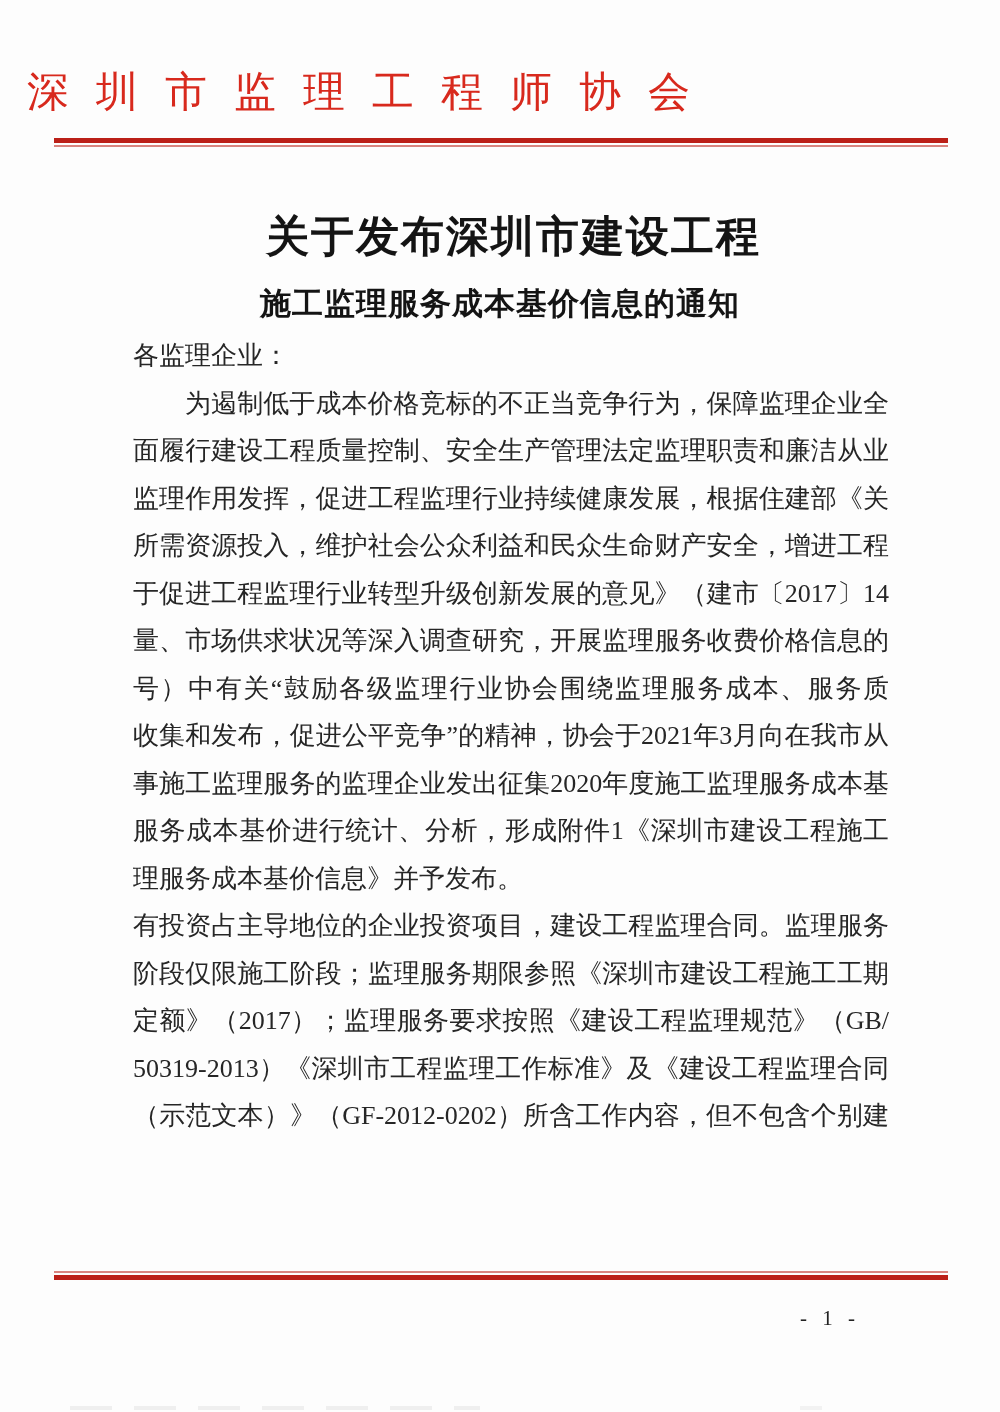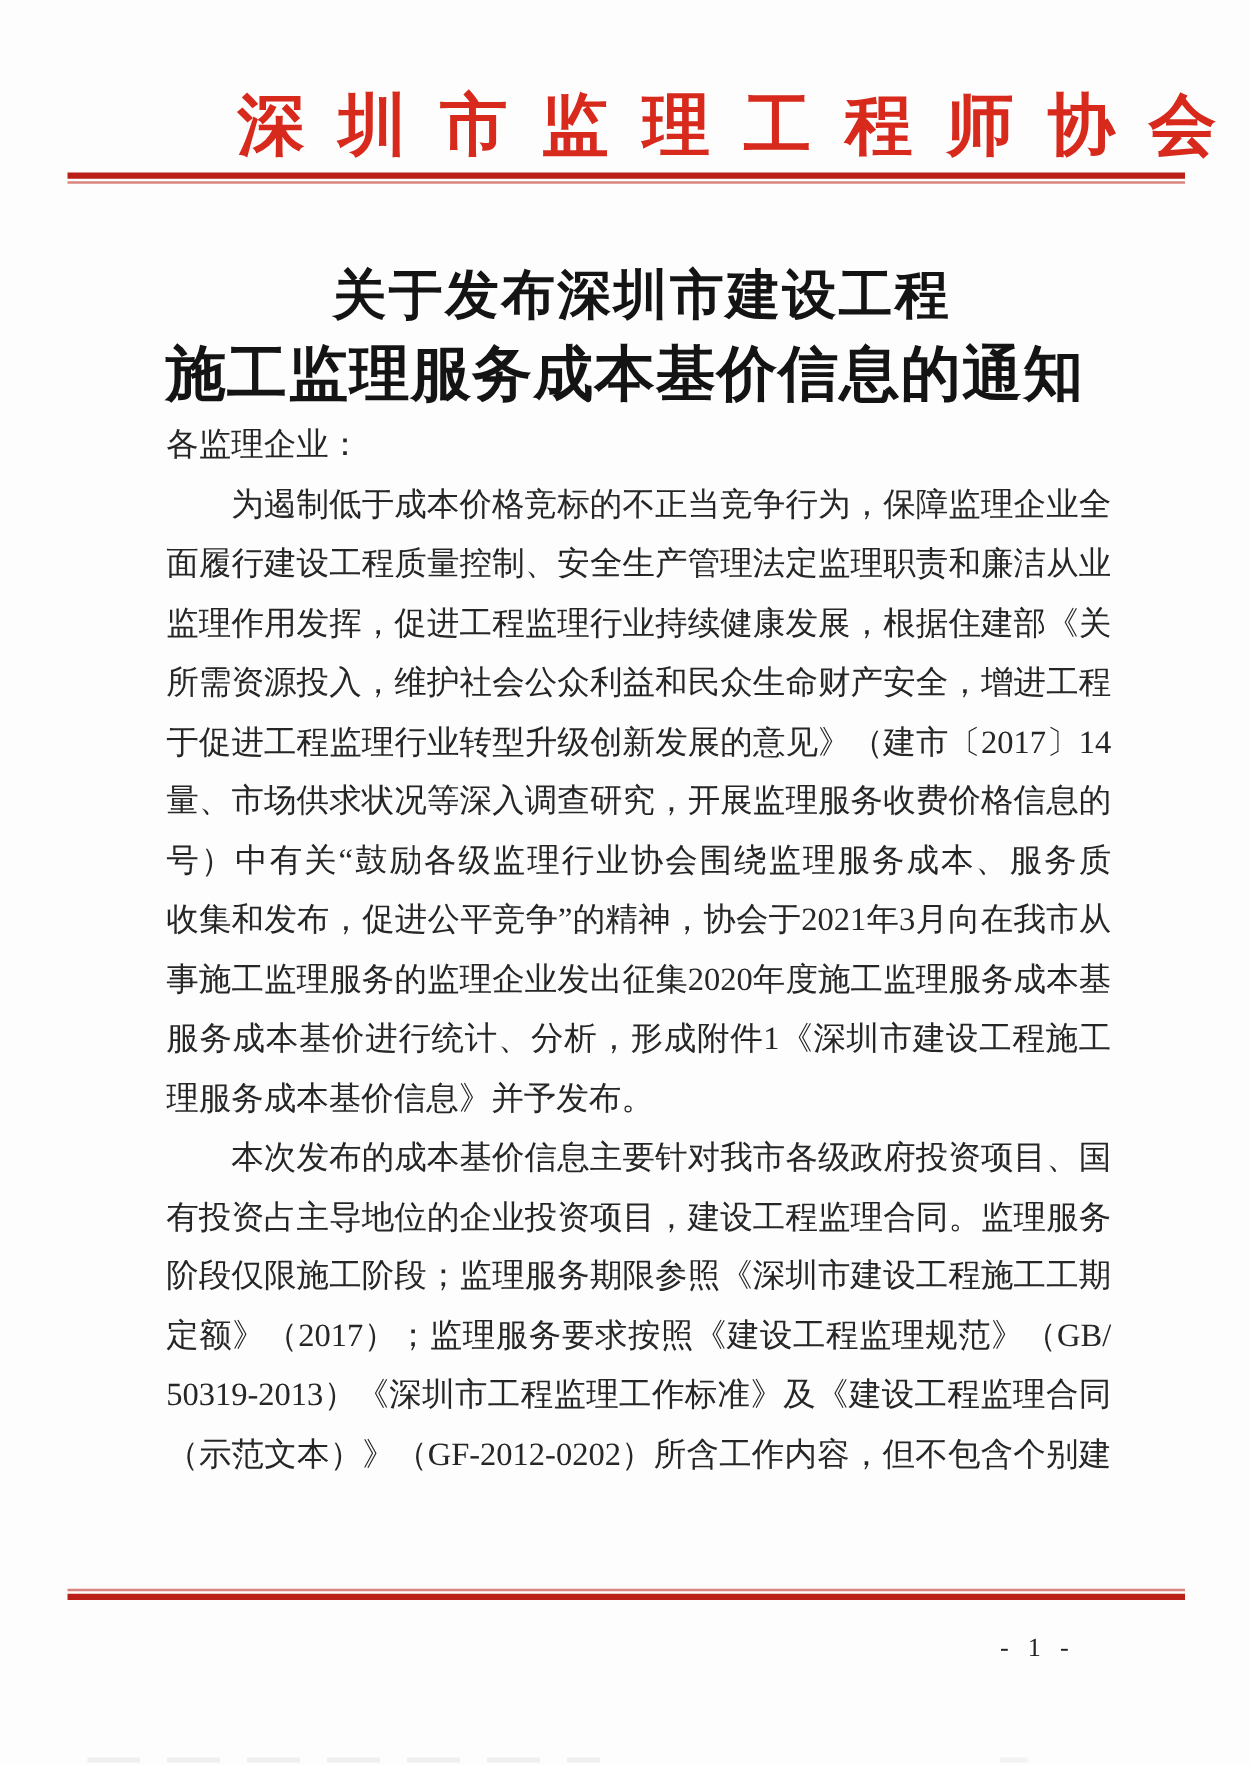--- a/index.html
+++ b/index.html
@@ -9,42 +9,42 @@
     width:1000px; height:1412px;
     margin:0 auto;
     background:#fdfdfd;
     font-family:"Liberation Serif","DejaVu Serif",serif;
     overflow:hidden;
   }
 
   
   .org-name {
     position:absolute; top:64px; left:0; width:100%;
-    text-align:right; white-space:nowrap;
-    font-size:54px; font-weight:bold;
+    text-align:left; white-space:nowrap;
+    font-size:42px; font-weight:normal;
     letter-spacing:27px; text-indent:27px;
     color:var(--header-red,#d8291d);
   }
   .rule {
     position:absolute; left:54px; width:894px;
   }
   .rule .thick { height:5px; background:var(--rule-red,#bb2018); }
   .rule .gap   { height:2px; }
   .rule .thin  { height:2px; background:var(--rule-red,#bb2018); opacity:.55; }
   .rule-top    { top:138px; }
   .rule-bottom { top:1271px; }
 
   
   .doc-title {
     position:absolute; top:203px; left:0; width:100%;
     text-align:center; color:var(--title-black,#141414);
     font-weight:bold;
   }
   .doc-title .l1 { font-size:43px; line-height:67px; letter-spacing:2px;padding-left:27px; }
-  .doc-title .l2 { font-size:48px; line-height:67px; letter-spacing:1px;font-family:Liberation Mono, monospace; }
+  .doc-title .l2 { font-size:31px; line-height:67px; letter-spacing:1px; }
 
   
   .doc-body {
     position:absolute; top:332px; left:133px; width:756px;
     font-size:26px; color:var(--body-text,#262626);
   }
   .bline {
     height:47.5px; line-height:47.5px;
     text-align:justify; text-align-last:justify;
     word-break:break-all; overflow:hidden;
@@ -95,21 +95,20 @@
     <div class="bline">监理作用发挥，促进工程监理行业持续健康发展，根据住建部《关</div>
     <div class="bline">所需资源投入，维护社会公众利益和民众生命财产安全，增进工程</div>
     <div class="bline">于促进工程监理行业转型升级创新发展的意见》（建市〔2017〕145</div>
     <div class="bline">量、市场供求状况等深入调查研究，开展监理服务收费价格信息的</div>
     <div class="bline">号）中有关“鼓励各级监理行业协会围绕监理服务成本、服务质</div>
     <div class="bline">收集和发布，促进公平竞争”的精神，协会于2021年3月向在我市从</div>
     <div class="bline">事施工监理服务的监理企业发出征集2020年度施工监理服务成本基</div>
     <div class="bline">服务成本基价进行统计、分析，形成附件1《深圳市建设工程施工监</div>
     <div class="bline last">理服务成本基价信息》并予发布。</div>
 
-    <div class="bline first">本次发布的成本基价信息主要针对我市各级政府投资项目、国</div>
     <div class="bline">有投资占主导地位的企业投资项目，建设工程监理合同。监理服务</div>
     <div class="bline">阶段仅限施工阶段；监理服务期限参照《深圳市建设工程施工工期</div>
     <div class="bline">定额》（2017）；监理服务要求按照《建设工程监理规范》（GB/T</div>
     <div class="bline">50319-2013）《深圳市工程监理工作标准》及《建设工程监理合同</div>
     <div class="bline">（示范文本）》（GF-2012-0202）所含工作内容，但不包含个别建</div>
   </div>
 
   <div class="rule rule-bottom">
     <div class="thin"></div>
     <div class="gap"></div>

